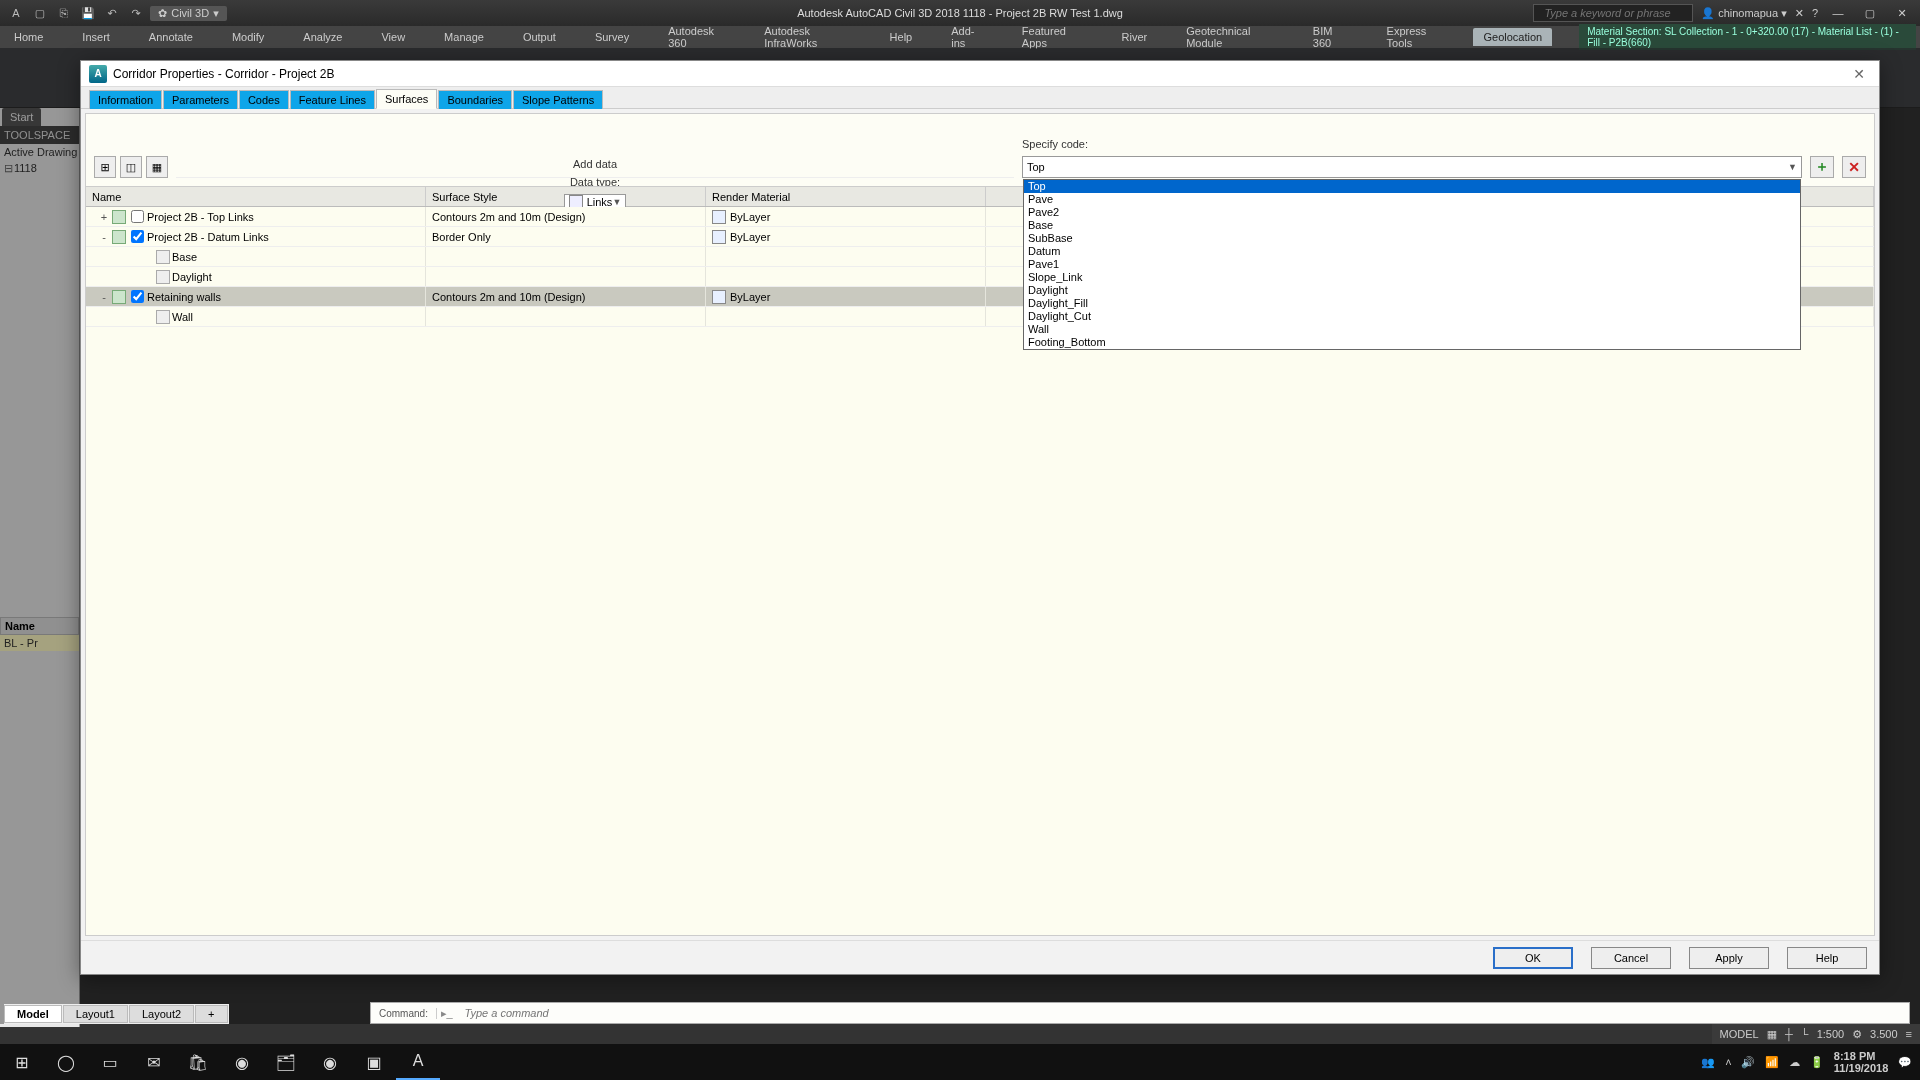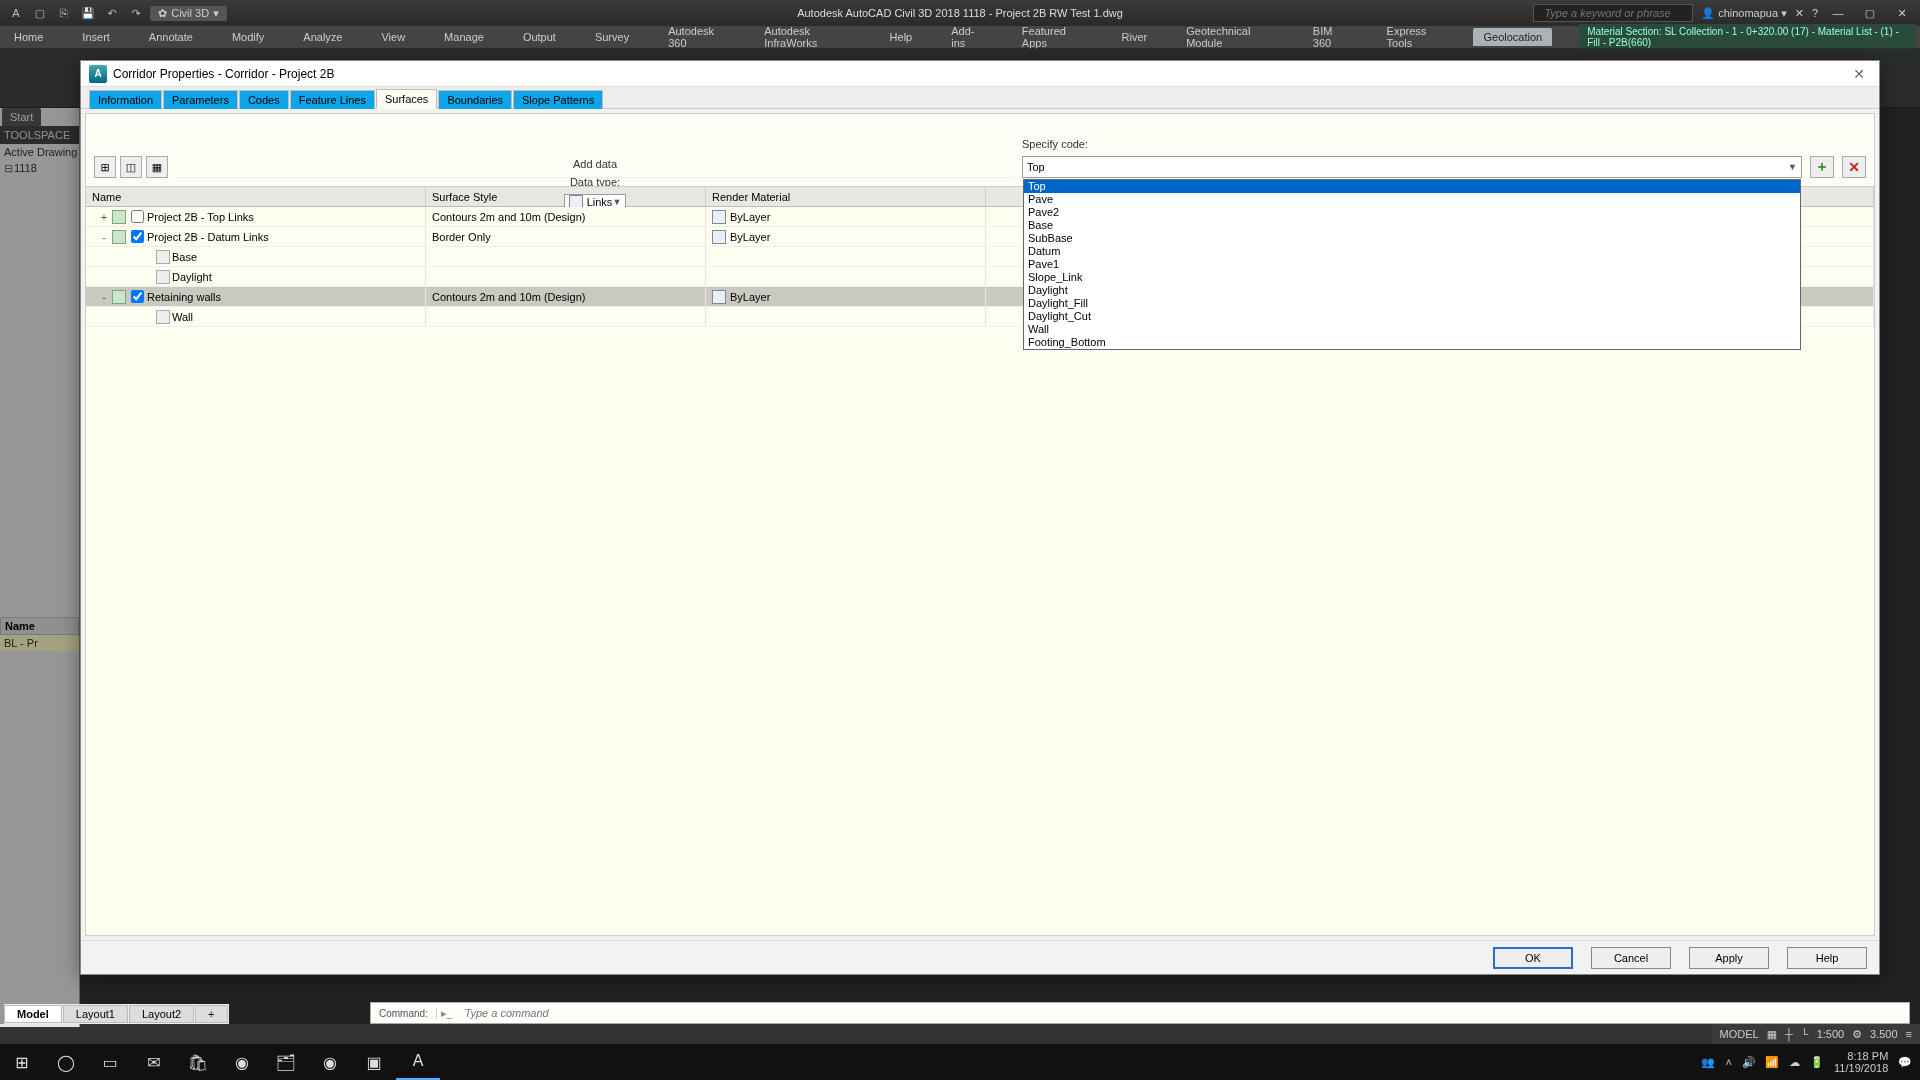--- a/index.html
+++ b/index.html
@@ -33,21 +33,21 @@
 
 .modeltabs { position:absolute; left:0; bottom:36px; height:20px; background:#eee; display:flex; align-items:center; font-size:11px; }
 .modeltabs .mt { padding:2px 12px; background:#ddd; border:1px solid #bbb; margin-right:1px; }
 .modeltabs .mt.active { background:#fff; font-weight:bold; }
 .statusright { position:absolute; right:0; bottom:36px; height:20px; background:#3a3a3a; display:flex; align-items:center; gap:8px; padding:0 8px; color:#ccc; font-size:11px; }
 
 
 .taskbar { position:absolute; left:0; right:0; bottom:0; height:36px; background:#111; display:flex; align-items:center; }
 .taskbar .tb { width:44px; height:36px; display:flex; align-items:center; justify-content:center; color:#ddd; font-size:16px; }
 .taskbar .tray { margin-left:auto; display:flex; align-items:center; gap:10px; color:#ccc; font-size:11px; padding-right:8px; }
-.taskbar .clock { text-align:right; line-height:1.1; }
+.taskbar .clock { text-align:left; line-height:1.1;font-weight:bold; }
 
 
 .cmdline { position:absolute; left:370px; right:10px; bottom:56px; height:22px; background:#fdfdfa; border:1px solid #aaa; display:flex; align-items:center; font-size:11px; }
 .cmdline .hist { color:#555; padding:0 8px; border-right:1px solid #ccc; font-size:10px; }
 .cmdline input { border:0; flex:1; padding:0 8px; font-style:italic; color:#888; font-size:11px; outline:none; background:transparent; }
 
 
 .overlay { position:absolute; left:80px; top:60px; right:40px; bottom:105px; background:#f2f2f2; border:1px solid #888; box-shadow:0 4px 20px rgba(0,0,0,0.4); display:flex; flex-direction:column; }
 .dlgtitle { height:26px; background:#fff; display:flex; align-items:center; padding:0 8px; border-bottom:1px solid #ddd; font-size:12px; }
 .dlgtitle .aicon { width:18px; height:18px; background:linear-gradient(#4aa,#068); border-radius:2px; margin-right:6px; display:flex; align-items:center; justify-content:center; color:#fff; font-size:10px; font-weight:bold; }

